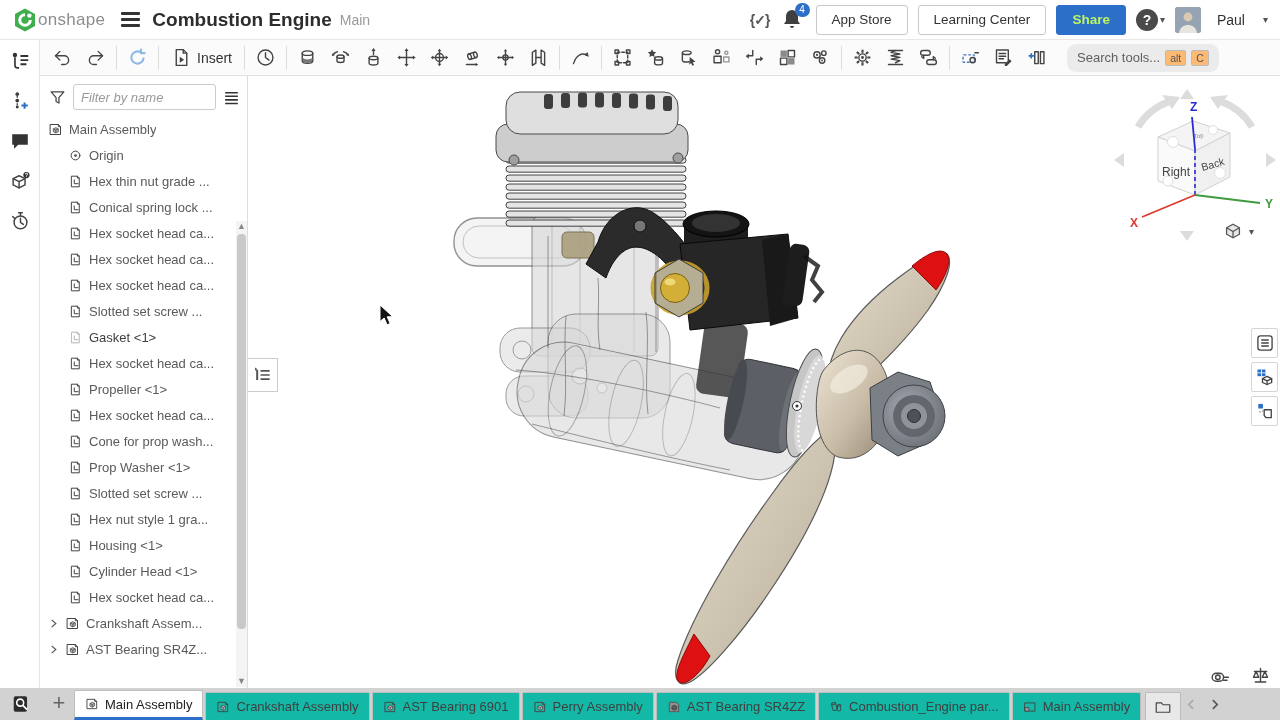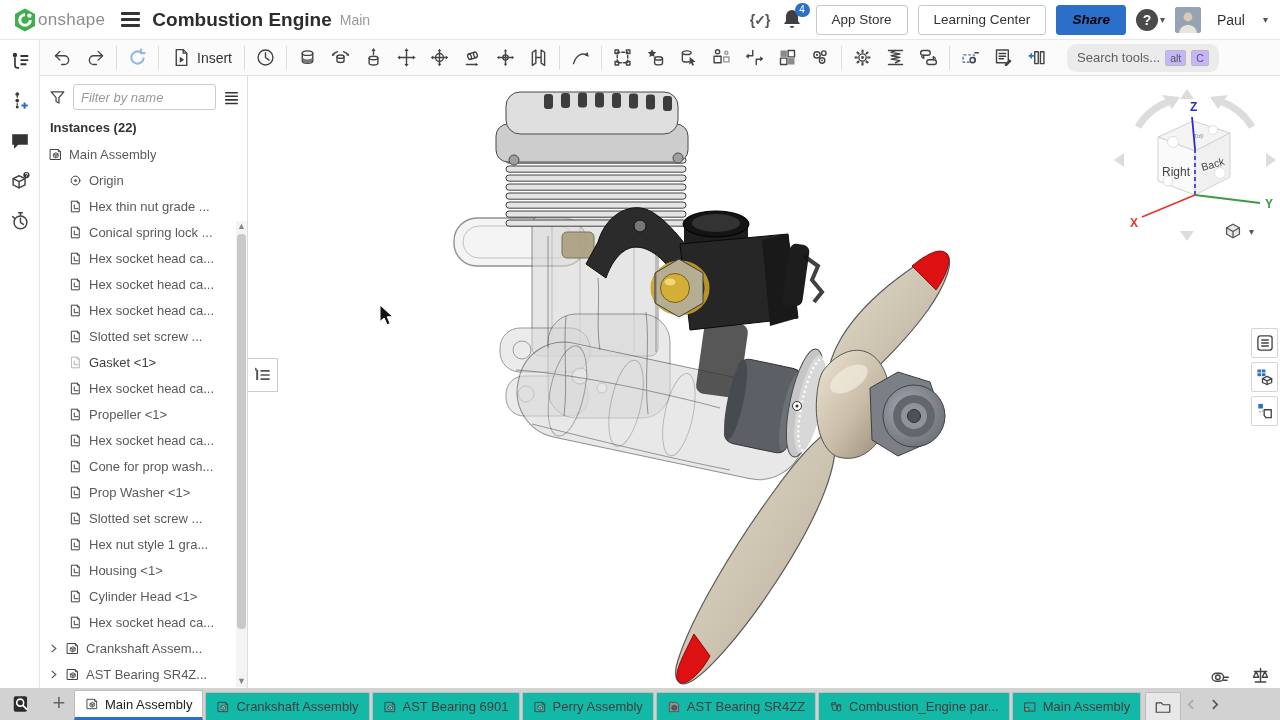--- a/index.html
+++ b/index.html
@@ -17,39 +17,39 @@
   .hamburger div{width:19px;height:3px;background:#333;margin:3px 0;border-radius:1px;}
   .doc-title{font-size:19px;font-weight:bold;color:#2d2d2d;margin-right:8px;white-space:nowrap;}
   .workspace{font-size:14px;color:#9a9a9a;}
   .header-right{margin-left:auto;display:flex;align-items:center;gap:10px;}
   .fs-icon{font-size:14px;color:#555;font-weight:bold;letter-spacing:-1px;}
   .bell-wrap{position:relative;width:26px;height:26px;}
   .badge{position:absolute;top:-4px;right:-4px;background:#2b6fc9;color:#fff;font-size:10px;
     min-width:15px;height:14px;border-radius:7px;display:flex;align-items:center;justify-content:center;padding:0 3px;}
   .hbtn{height:30px;border:1px solid #c9c9c9;border-radius:3px;background:#fff;color:#333;
     font-size:13.5px;padding:0 15px;display:flex;align-items:center;cursor:pointer;font-family:inherit;}
-  .share-btn{background:#2b6fc9;border-color:#2b6fc9;color:#000000;font-weight:bold;font-style:italic;}
+  .share-btn{background:#2b6fc9;border-color:#2b6fc9;color:#bef264;font-weight:bold;}
   .help-circle{width:22px;height:22px;border-radius:50%;background:#4a4a4a;color:#fff;font-weight:bold;
     font-size:14px;display:flex;align-items:center;justify-content:center;}
   .caret{font-size:10px;color:#555;margin-left:2px;}
   .avatar{width:26px;height:26px;border-radius:3px;overflow:hidden;background:#8a97a8;}
   .user-name{font-size:14px;color:#333;}
 
   
   .toolbar{position:absolute;left:40px;top:40px;width:1240px;height:36px;background:#fbfbfb;
     border-bottom:1px solid #e2e2e2;display:flex;align-items:center;padding-left:6px;z-index:20;}
   .tb-btn{width:33px;height:30px;display:flex;align-items:center;justify-content:center;cursor:pointer;border-radius:3px;}
   .tb-btn svg{width:21px;height:21px;}
   .tb-sep{width:1px;height:24px;background:#ddd;margin:0 4px;}
   .insert-btn{display:flex;align-items:center;gap:5px;padding:0 8px;height:30px;cursor:pointer;}
   .insert-label{font-size:14px;color:#333;}
   .search-tools{margin-left:14px;background:#ebebeb;border-radius:9px;height:28px;display:flex;
     align-items:center;gap:5px;padding:0 10px;cursor:text;}
   .search-tools-text{font-size:13px;color:#5f5f5f;}
-  .kbd{border:1px solid #bbb;background:#c4b5fd;border-radius:2px;font-size:10.5px;color:#555;padding:0 4px;height:16px;display:flex;align-items:center;}
+  .kbd{border:1px solid #bbb;background:#fdba74;border-radius:2px;font-size:10.5px;color:#555;padding:0 4px;height:16px;display:flex;align-items:center;}
 
   
   .left-rail{position:absolute;left:0;top:40px;width:40px;height:648px;background:#fff;
     border-right:1px solid #e5e5e5;display:flex;flex-direction:column;align-items:center;padding-top:8px;gap:14px;z-index:25;}
   .rail-btn{width:28px;height:26px;display:flex;align-items:center;justify-content:center;cursor:pointer;}
   .rail-btn svg{width:22px;height:22px;}
 
   
   .side-panel{position:absolute;left:40px;top:76px;width:208px;height:612px;background:#fff;
     border-right:1px solid #ddd;z-index:15;}
@@ -595,21 +595,20 @@
 <div class="side-panel">
   <div class="filter-row">
     <svg width="19" height="19">
         <use href="#sy-filter"></use>
       </svg>
     <input class="filter-input" placeholder="Filter by name" style="">
     <svg width="19" height="19">
         <use href="#sy-listview"></use>
       </svg>
   </div>
-  <div class="instances-header">Instances (22)</div>
   <div class="tree">
     <div class="tree-row">
         <svg>
           <use href="#sy-assembly"></use>
         </svg>
         <span class="tlabel">Main Assembly</span>
       </div>
     <div class="tree-row lvl1">
         <svg>
           <use href="#sy-origin"></use>

